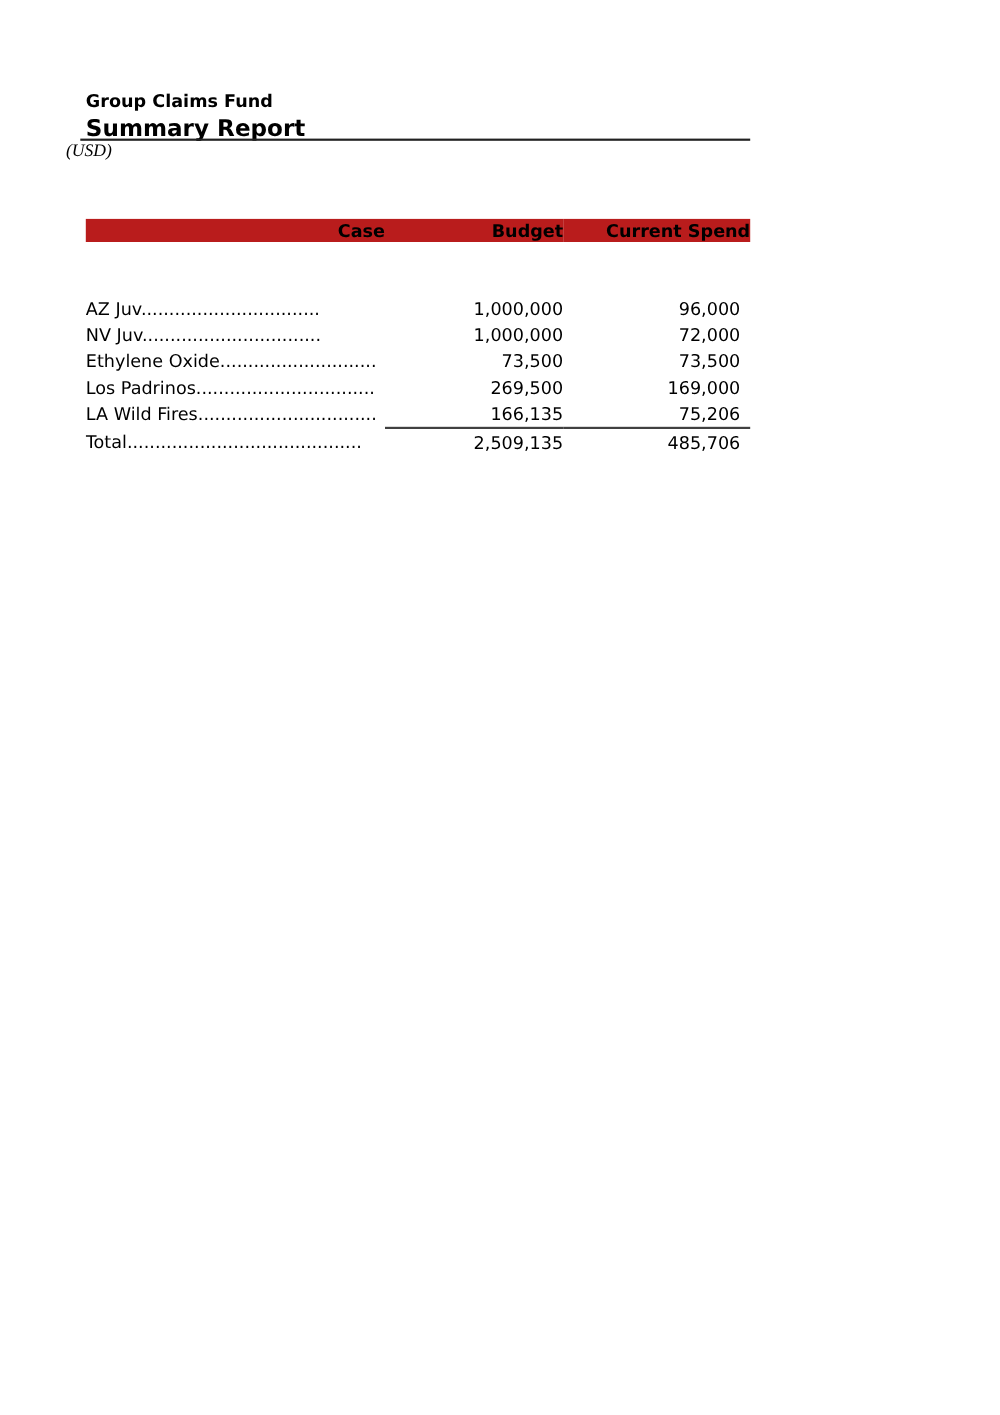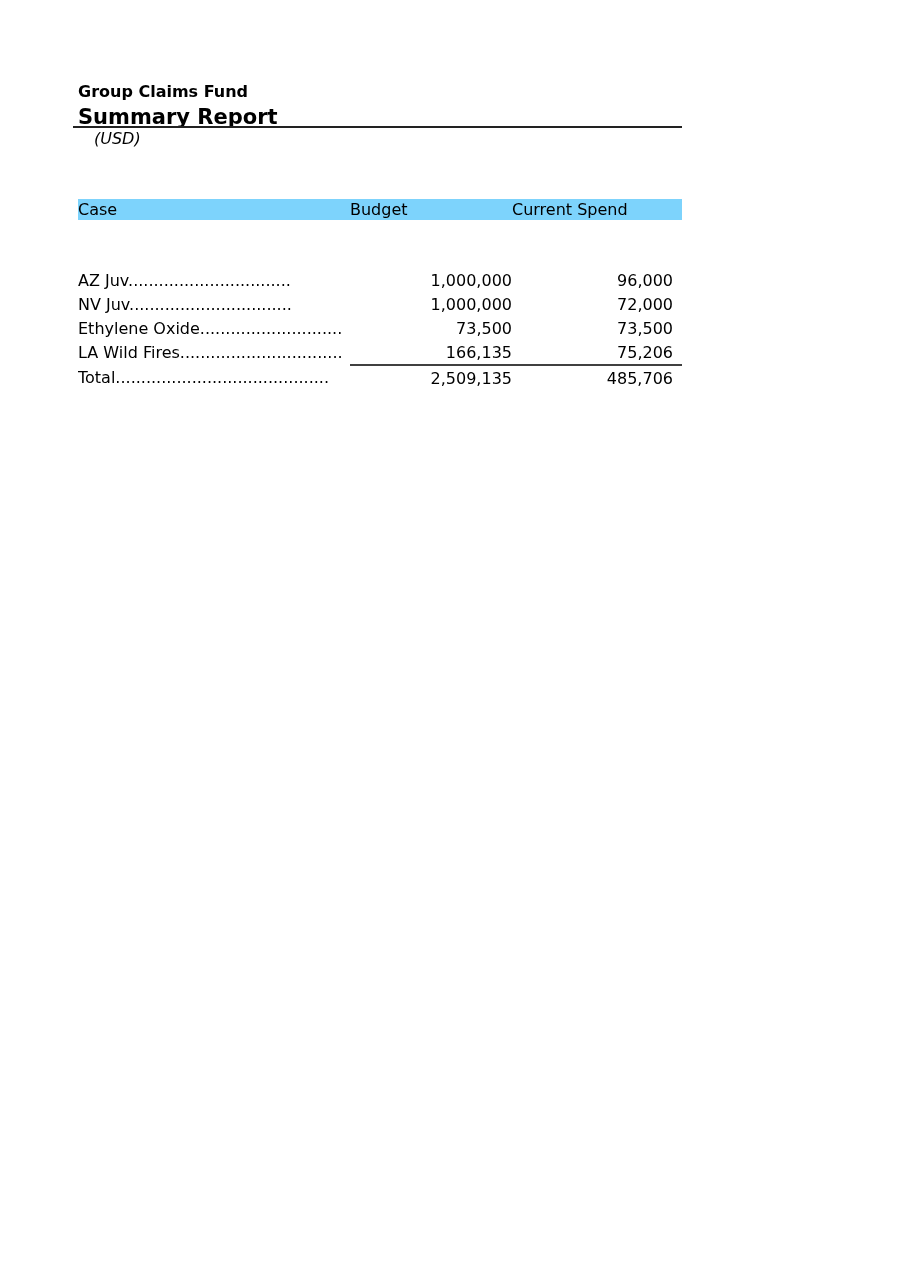--- a/index.html
+++ b/index.html
@@ -31,44 +31,45 @@
   .title-rule {
     position: absolute;
     left: 73px;
     top: 126px;
     width: 609px;
     height: 2px;
     background: #222222;
   }
   .currency {
     position: absolute;
-    left: 94px;
+    left: 60px;
     top: 129px;
     font-size: 16px;
     font-style: italic;
     white-space: nowrap;
+    font-family: Liberation Serif, serif;
   }
   table.summary {
     position: absolute;
     left: 78px;
     top: 199px;
     width: 604px;
     border-collapse: collapse;
     table-layout: fixed;
     font-size: 16px;
   }
   col.c-case  { width: 272px; }
   col.c-budget{ width: 162px; }
   col.c-spend { width: 170px; }
   table.summary th {
     height: 21px;
-    background: #7dd3fc;
-    font-weight: normal;
+    background: #b91c1c;
+    font-weight: bold;
     font-size: 16px;
-    text-align: left;
+    text-align: right;
     vertical-align: middle;
     padding: 0;
     white-space: nowrap;
   }
   tr.spacer td { height: 48px; padding: 0; }
   tr.data-row td {
     height: 24px;
     padding: 0;
     vertical-align: middle;
     white-space: nowrap;
@@ -118,20 +119,25 @@
       <tr class="data-row">
         <td class="case">NV Juv................................</td>
         <td class="num">1,000,000</td>
         <td class="num spend">72,000</td>
       </tr>
       <tr class="data-row">
         <td class="case">Ethylene Oxide............................</td>
         <td class="num">73,500</td>
         <td class="num spend">73,500</td>
       </tr>
+      <tr class="data-row">
+        <td class="case">Los Padrinos................................</td>
+        <td class="num">269,500</td>
+        <td class="num spend">169,000</td>
+      </tr>
       <tr class="data-row pre-total">
         <td class="case">LA Wild Fires................................</td>
         <td class="num">166,135</td>
         <td class="num spend">75,206</td>
       </tr>
       <tr class="data-row">
         <td class="case">Total..........................................</td>
         <td class="num">2,509,135</td>
         <td class="num spend">485,706</td>
       </tr>

